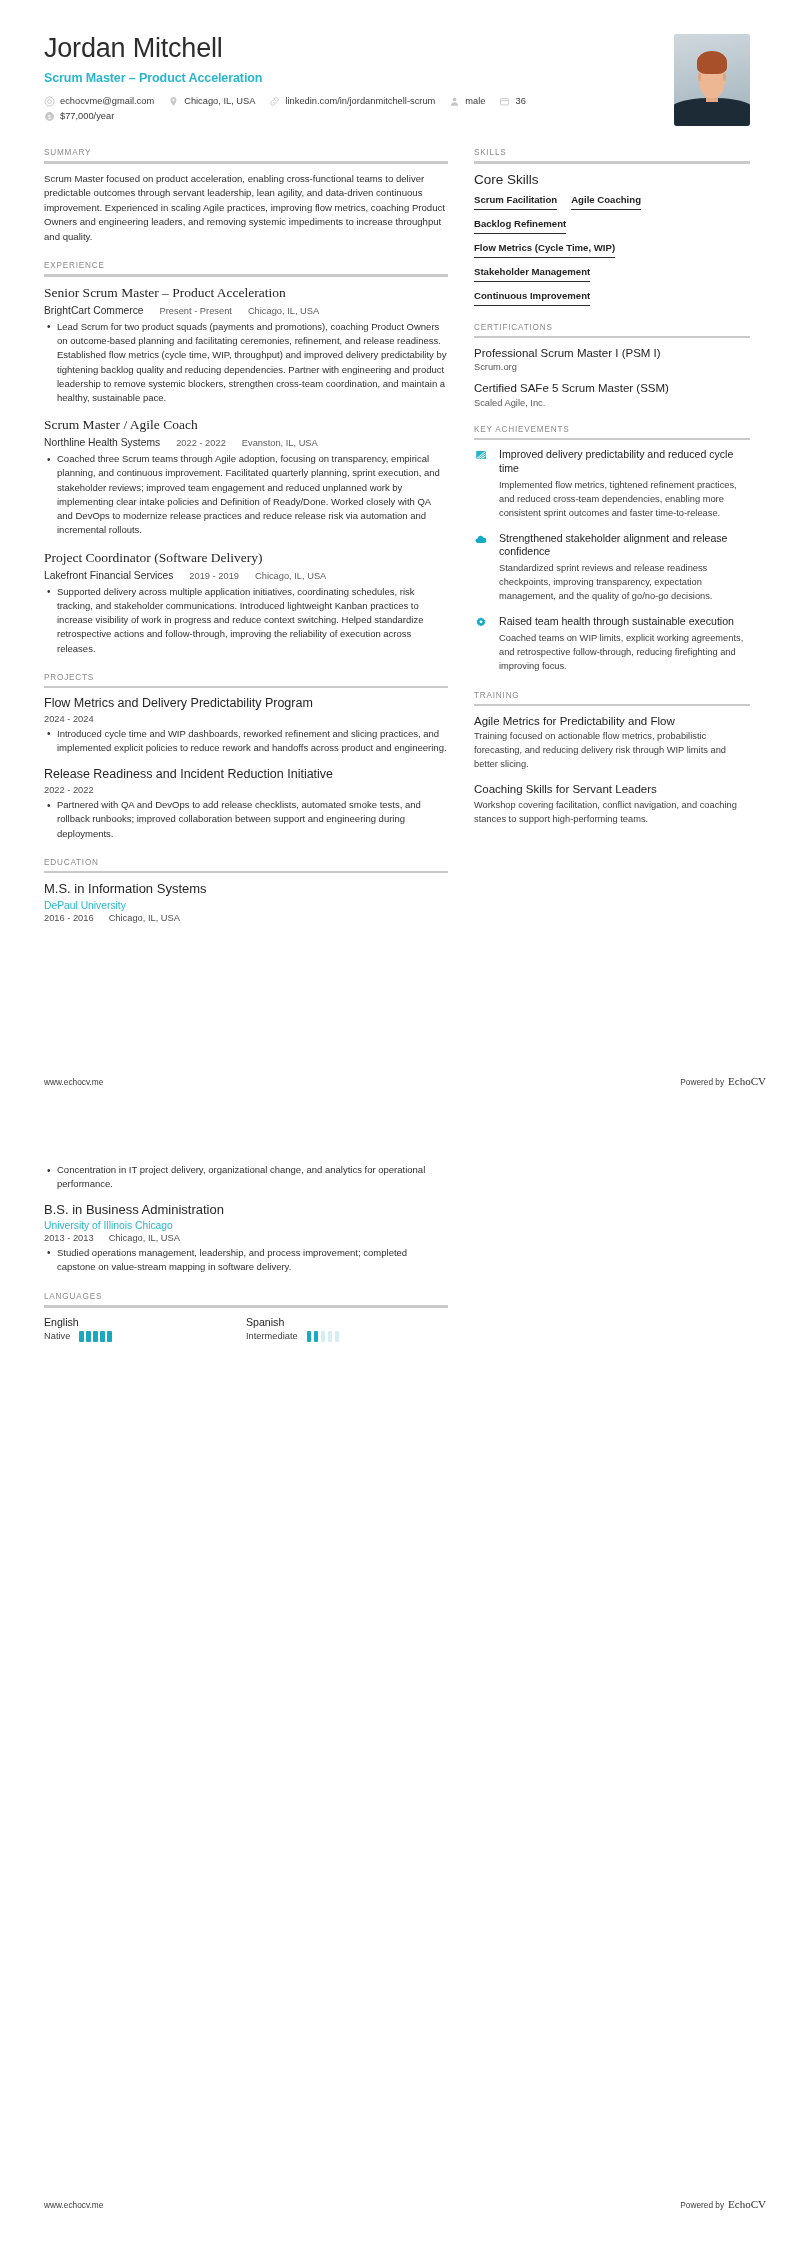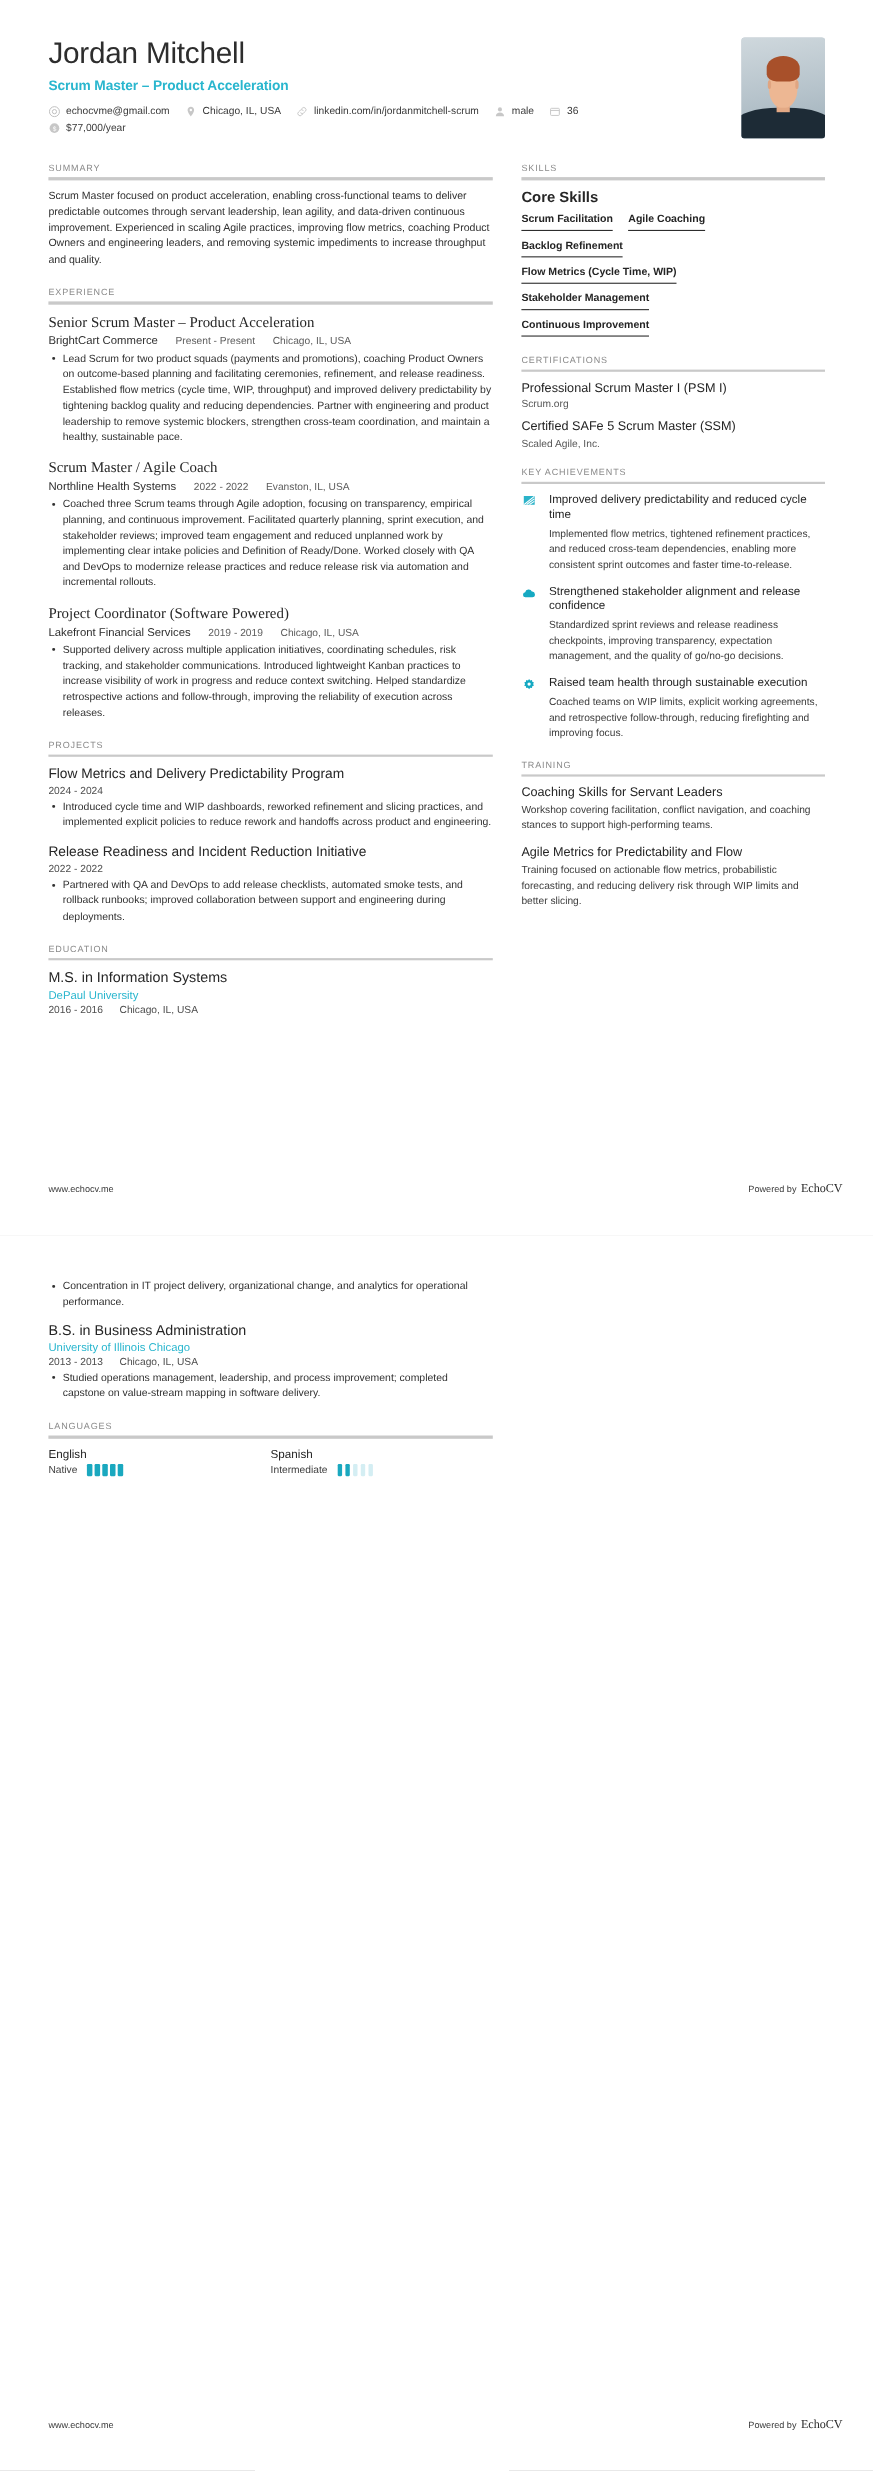--- a/index.html
+++ b/index.html
@@ -219,21 +219,21 @@
     margin-bottom: 3px;
   }
   .edu-dates { font-size: 9.3px; color: #4e4e4e; margin-right: 15px; }
   .edu-loc { font-size: 9.3px; color: #4e4e4e; }
 
   
   .core-skills-title {
     font-size: 13.5px;
     color: #262626;
     margin-bottom: 7px;
-    font-weight: 700;
+    font-weight: 400;
   }
   .skill-rows { }
   .skill-row {
     display: flex;
     gap: 14px;
     margin-bottom: 8px;
   }
   .skill-chip {
     font-size: 9.6px;
     font-weight: 700;
@@ -476,21 +476,21 @@
               <span class="entry-org">Northline Health Systems</span>
               <span class="entry-dates">2022 - 2022</span>
               <span class="entry-loc">Evanston, IL, USA</span>
             </div>
             <ul class="bullets">
               <li>Coached three Scrum teams through Agile adoption, focusing on transparency, empirical planning, and continuous improvement. Facilitated quarterly planning, sprint execution, and stakeholder reviews; improved team engagement and reduced unplanned work by implementing clear intake policies and Definition of Ready/Done. Worked closely with QA and DevOps to modernize release practices and reduce release risk via automation and incremental rollouts.</li>
             </ul>
           </div>
 
           <div class="entry">
-            <div class="entry-title">Project Coordinator (Software Powered)</div>
+            <div class="entry-title">Project Coordinator (Software Delivery)</div>
             <div class="entry-meta">
               <span class="entry-org">Lakefront Financial Services</span>
               <span class="entry-dates">2019 - 2019</span>
               <span class="entry-loc">Chicago, IL, USA</span>
             </div>
             <ul class="bullets">
               <li>Supported delivery across multiple application initiatives, coordinating schedules, risk tracking, and stakeholder communications. Introduced lightweight Kanban practices to increase visibility of work in progress and reduce context switching. Helped standardize retrospective actions and follow-through, improving the reliability of execution across releases.</li>
             </ul>
           </div>
         </div>
@@ -613,26 +613,26 @@
               <div class="ach-title">Raised team health through sustainable execution</div>
               <div class="ach-desc">Coached teams on WIP limits, explicit working agreements, and retrospective follow-through, reducing firefighting and improving focus.</div>
             </div>
           </div>
         </div>
 
         <div class="section">
           <div class="sec-title">TRAINING</div>
           <div class="sec-rule"></div>
           <div class="train">
+            <div class="train-title">Agile Metrics for Predictability and Flow</div>
+            <div class="train-desc">Training focused on actionable flow metrics, probabilistic forecasting, and reducing delivery risk through WIP limits and better slicing.</div>
+          </div>
+          <div class="train">
             <div class="train-title">Coaching Skills for Servant Leaders</div>
             <div class="train-desc">Workshop covering facilitation, conflict navigation, and coaching stances to support high-performing teams.</div>
-          </div>
-          <div class="train">
-            <div class="train-title">Agile Metrics for Predictability and Flow</div>
-            <div class="train-desc">Training focused on actionable flow metrics, probabilistic forecasting, and reducing delivery risk through WIP limits and better slicing.</div>
           </div>
         </div>
 
       </div>
     </div>
 
     <div class="footer">
       <div class="footer-left">www.echocv.me</div>
       <div class="footer-right">
         <span>Powered by</span>

